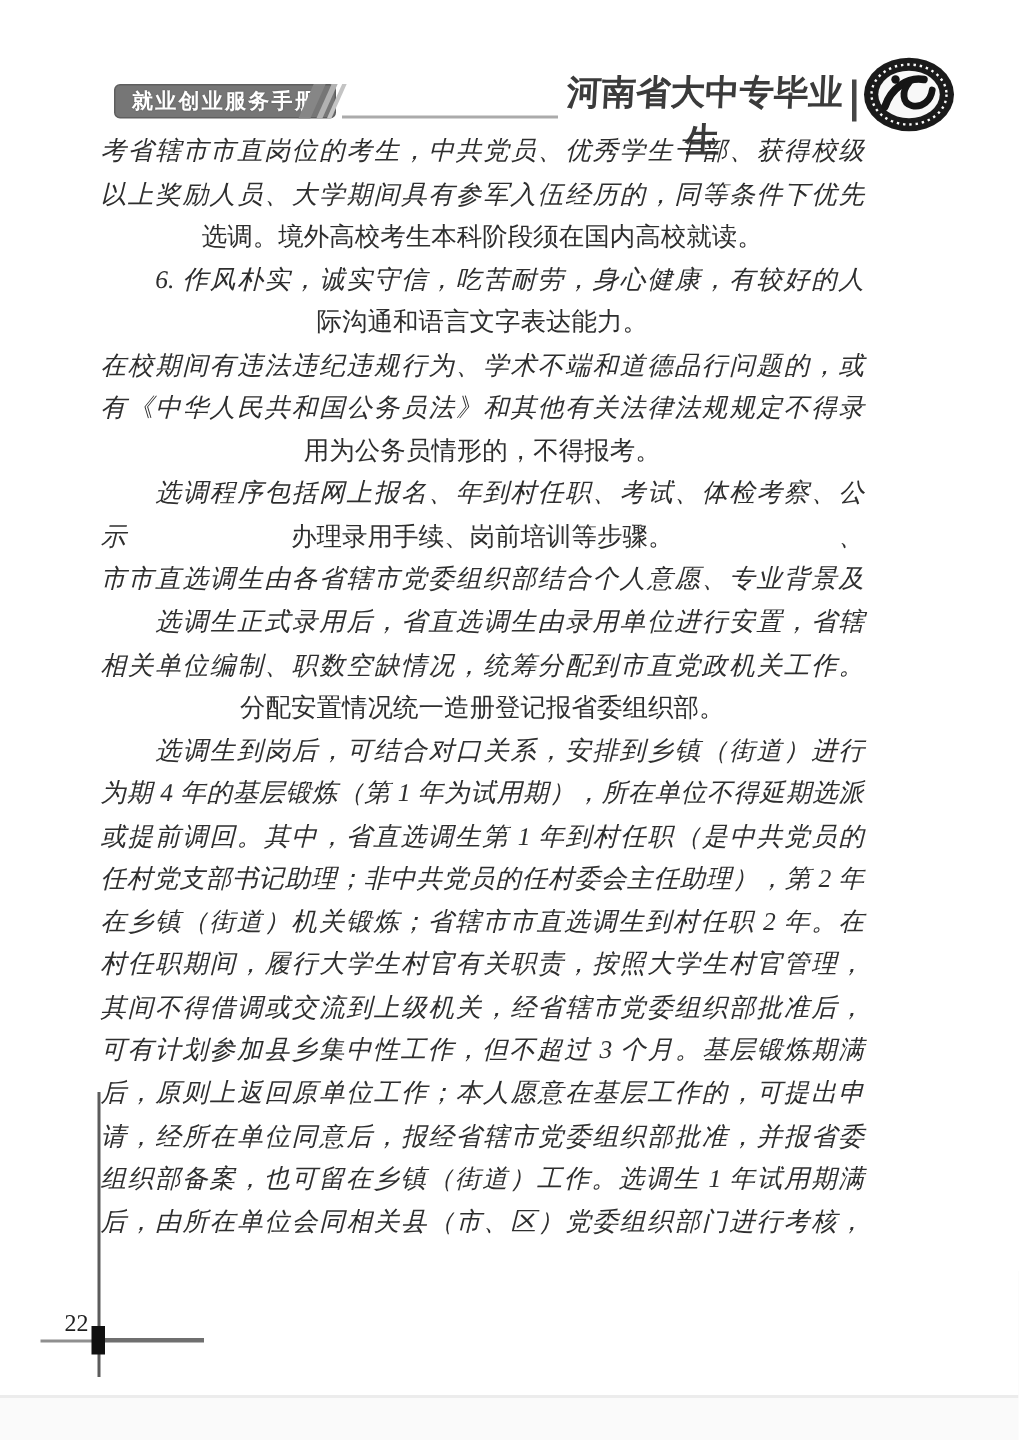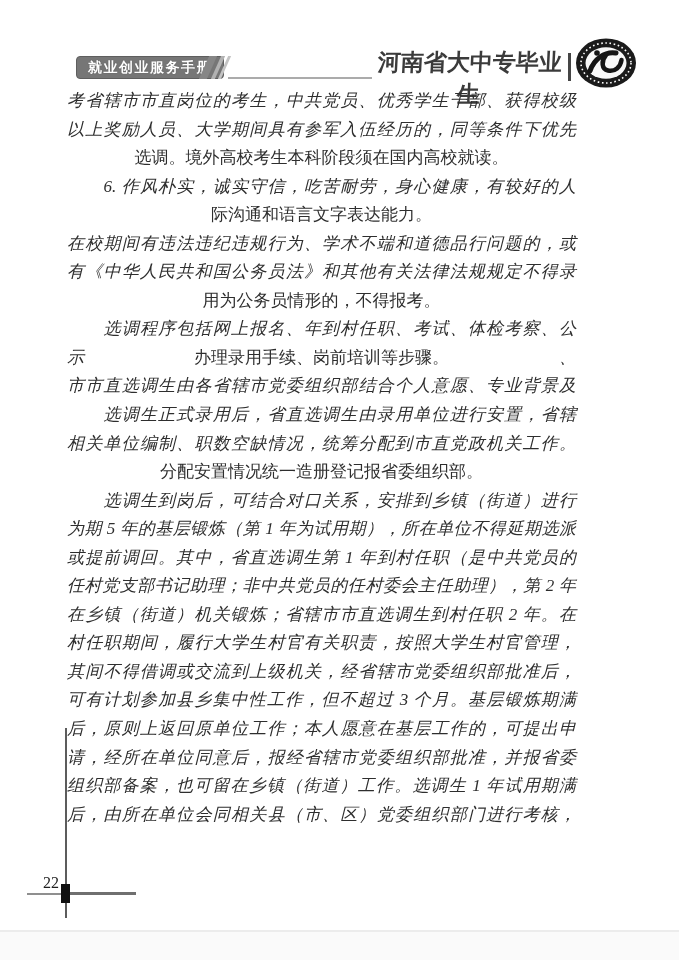--- a/index.html
+++ b/index.html
@@ -86,21 +86,21 @@
       <div class="line jf">在校期间有违法违纪违规行为、学术不端和道德品行问题的，或</div>
       <div class="line jf">有《中华人民共和国公务员法》和其他有关法律法规规定不得录</div>
       <div class="line">用为公务员情形的，不得报考。</div>
       <div class="line jf">　　选调程序包括网上报名、年到村任职、考试、体检考察、公示、</div>
       <div class="line">办理录用手续、岗前培训等步骤。</div>
       <div class="line jf">市市直选调生由各省辖市党委组织部结合个人意愿、专业背景及</div>
       <div class="line jf">　　选调生正式录用后，省直选调生由录用单位进行安置，省辖</div>
       <div class="line jf">相关单位编制、职数空缺情况，统筹分配到市直党政机关工作。</div>
       <div class="line">分配安置情况统一造册登记报省委组织部。</div>
       <div class="line jf">　　选调生到岗后，可结合对口关系，安排到乡镇（街道）进行</div>
-      <div class="line jf">为期 5 年的基层锻炼（第 1 年为试用期），所在单位不得延期选派</div>
+      <div class="line jf">为期 4 年的基层锻炼（第 1 年为试用期），所在单位不得延期选派</div>
       <div class="line jf">或提前调回。其中，省直选调生第 1 年到村任职（是中共党员的</div>
       <div class="line jf">任村党支部书记助理；非中共党员的任村委会主任助理），第 2 年</div>
       <div class="line jf">在乡镇（街道）机关锻炼；省辖市市直选调生到村任职 2 年。在</div>
       <div class="line jf">村任职期间，履行大学生村官有关职责，按照大学生村官管理，</div>
       <div class="line jf">其间不得借调或交流到上级机关，经省辖市党委组织部批准后，</div>
       <div class="line jf">可有计划参加县乡集中性工作，但不超过 3 个月。基层锻炼期满</div>
       <div class="line jf">后，原则上返回原单位工作；本人愿意在基层工作的，可提出申</div>
       <div class="line jf">请，经所在单位同意后，报经省辖市党委组织部批准，并报省委</div>
       <div class="line jf">组织部备案，也可留在乡镇（街道）工作。选调生 1 年试用期满</div>
       <div class="line jf">后，由所在单位会同相关县（市、区）党委组织部门进行考核，</div>

